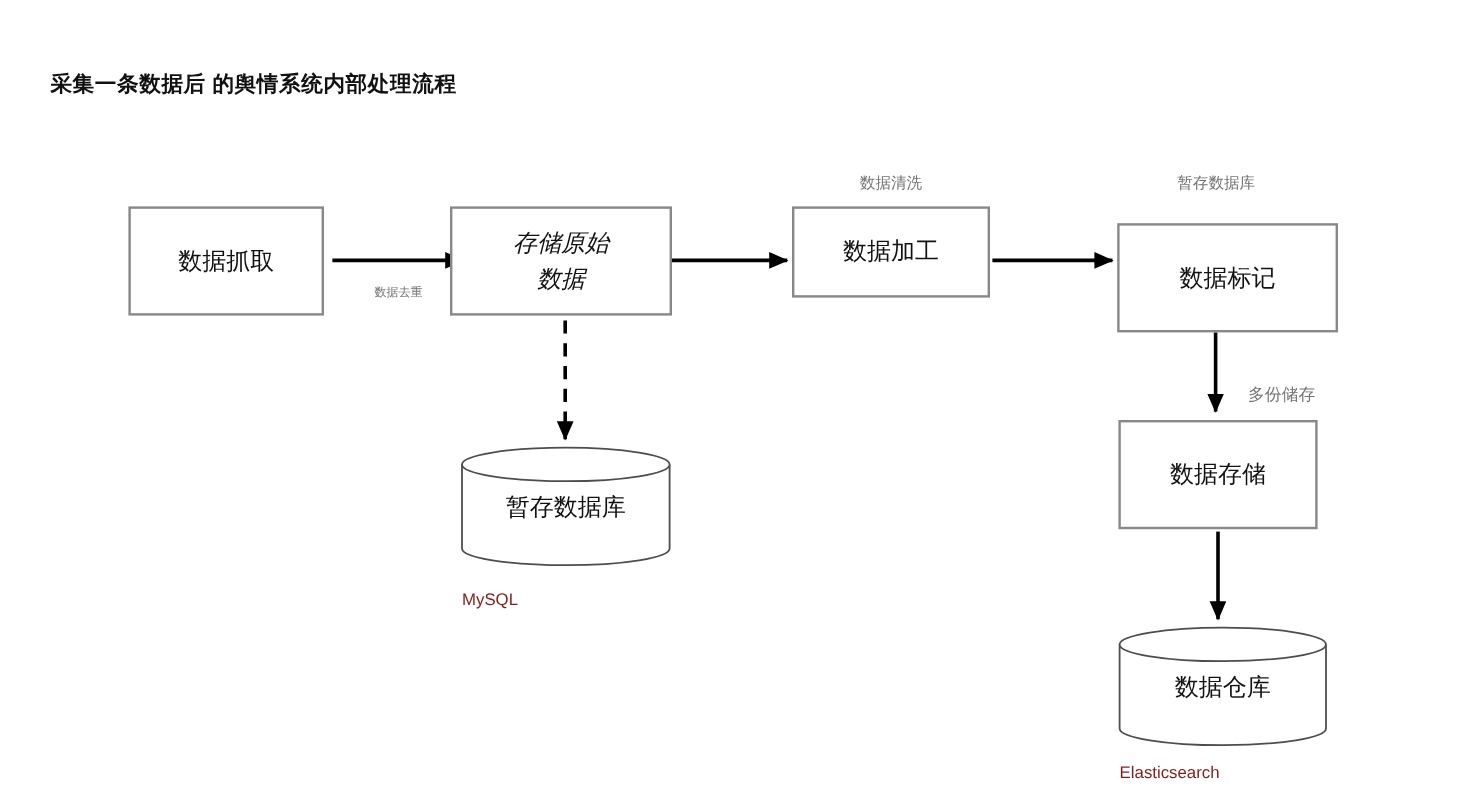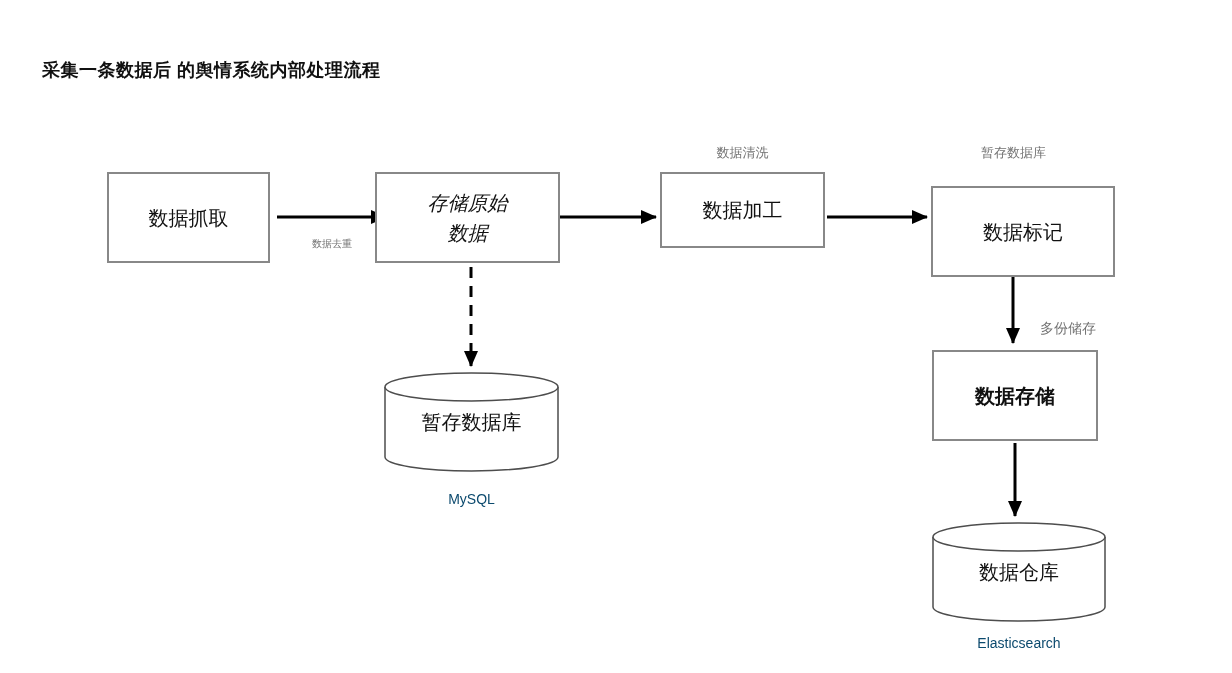--- a/index.html
+++ b/index.html
@@ -60,22 +60,21 @@
     justify-content: center;
     font-size: 20px;
     color: #111111;
     text-align: center;
     padding-top: 0;
     box-sizing: border-box;
   }
   .caption {
     position: absolute;
     font-size: 14px;
-    color: #0c4a6e;
-    text-align: center;
+    color: #7f1d1d;
     white-space: nowrap;
   }
 </style>
 </head>
 <body>
 
 <div class="canvas">
 
   <h1 class="title">采集一条数据后 的舆情系统内部处理流程</h1>
 
@@ -116,21 +115,21 @@
   </div>
 
   <div class="node" style="left:660px; top:172px; width:165px; height:76px;">
     <span>数据加工</span>
   </div>
 
   <div class="node" style="left:931px; top:172px; width:184px; height:91px;margin-top:14px;">
     <span>数据标记</span>
   </div>
 
-  <div class="node" style="left:932px; top:350px; width:166px; height:91px;font-weight:bold;">
+  <div class="node" style="left:932px; top:350px; width:166px; height:91px;">
     <span>数据存储</span>
   </div>
 
   <div class="annotation" style="left:660px; top:144px; width:165px;">数据清洗</div>
   <div class="annotation" style="left:931px; top:144px; width:165px;">暂存数据库</div>
 
   <div class="annotation" style="left:272px; top:237px; width:120px; font-size:10px;">数据去重</div>
   <div class="annotation" style="left:1040px; top:320px; font-size:14px; text-align:left;">多份储存</div>
 
   <div class="cyl-label" style="left:385px; top:373px; width:173px; height:98px;">暂存数据库</div>

